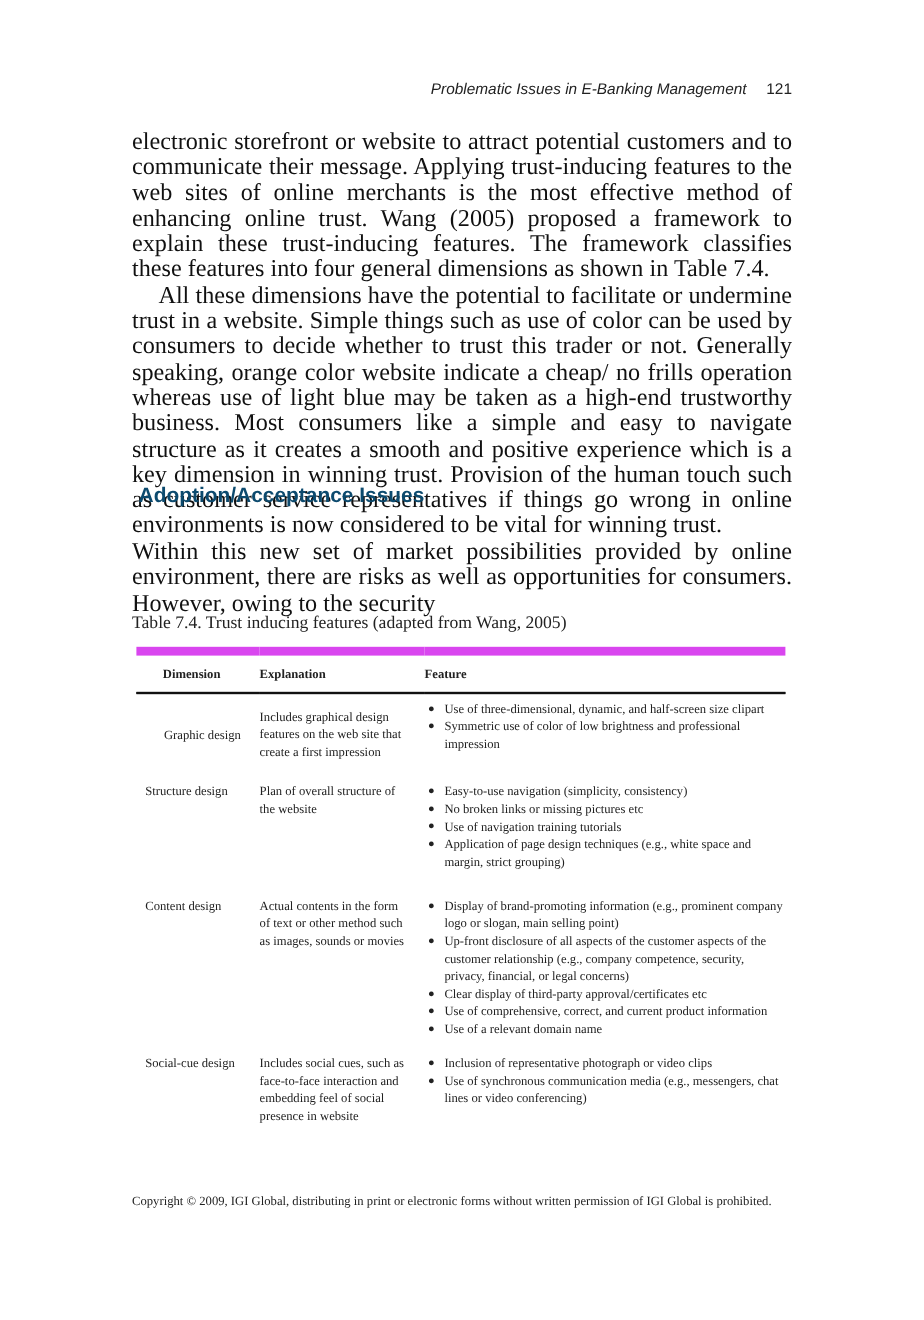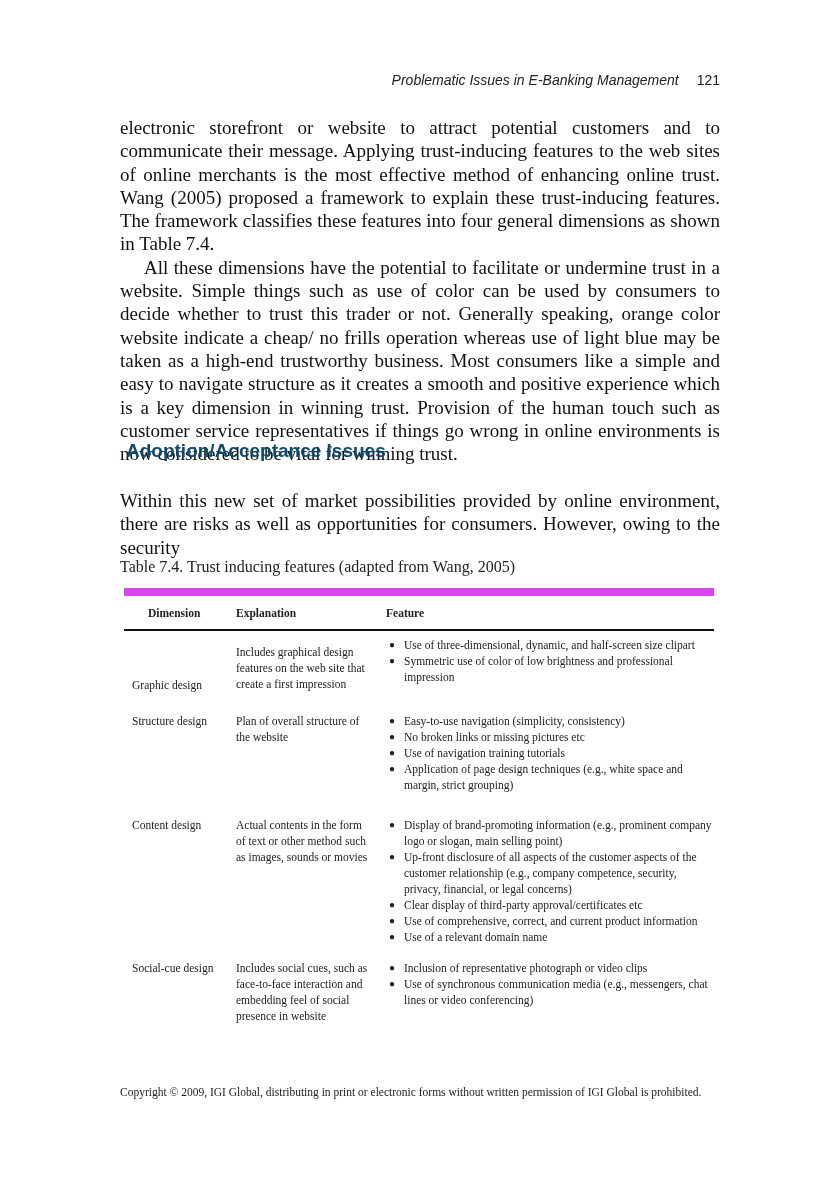--- a/index.html
+++ b/index.html
@@ -34,21 +34,21 @@
       font-style: italic;
     }
     .running-head .rh-page {
       margin-left: 14px;
     }
     .body-text {
       position: absolute;
       left: 0;
       width: 600px;
       font-family: "Liberation Serif", serif;
-      font-size: 19px;
+      font-size: 22px;
       line-height: 23.3px;
       text-align: justify;
       color: #111;
     }
     .body-text p {
       margin: 0;
     }
     .body-text p.indent {
       text-indent: 24px;
     }
@@ -97,21 +97,21 @@
     .trust-table th.col-dim { padding-left: 24px; width: 88px; }
     .trust-table th.col-exp { width: 150px; }
     .trust-table td {
       vertical-align: top;
       padding: 0;
     }
     .trust-table td.c-dim { padding-left: 8px; }
     .trust-table tbody tr.row-graphic td { padding-top: 6px; }
     .trust-table tbody tr.row-graphic td.c-dim,
     .trust-table tbody tr.row-graphic td.c-exp { padding-top: 13px; }
-    .trust-table tbody tr.row-graphic td.c-dim { padding-top: 46px; }
+    .trust-table tbody tr.row-graphic td.c-dim { padding-top: 30px; text-align: center; }
     .trust-table tbody tr.row-structure td { padding-top: 20px; }
     .trust-table tbody tr.row-content td { padding-top: 24px; }
     .trust-table tbody tr.row-social td { padding-top: 15px; }
     .trust-table td.c-exp { padding-right: 14px; }
     .feature-list {
       list-style: none;
       margin: 0;
       padding: 0;
     }
     .feature-list li {

